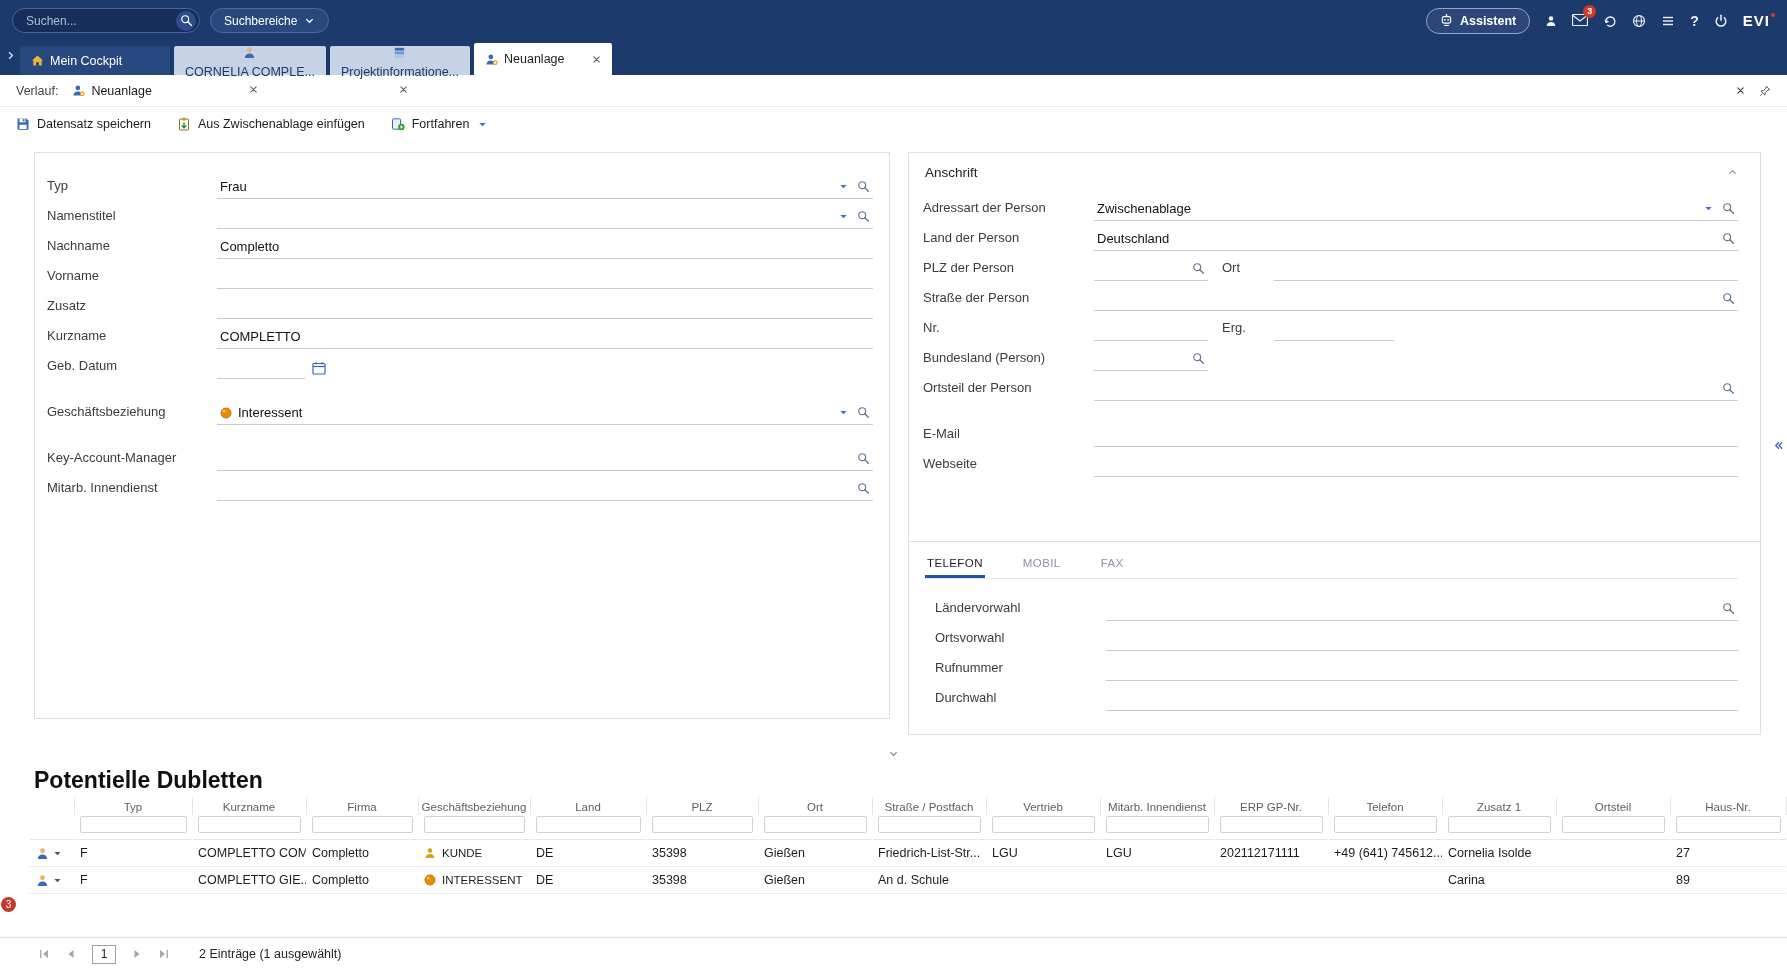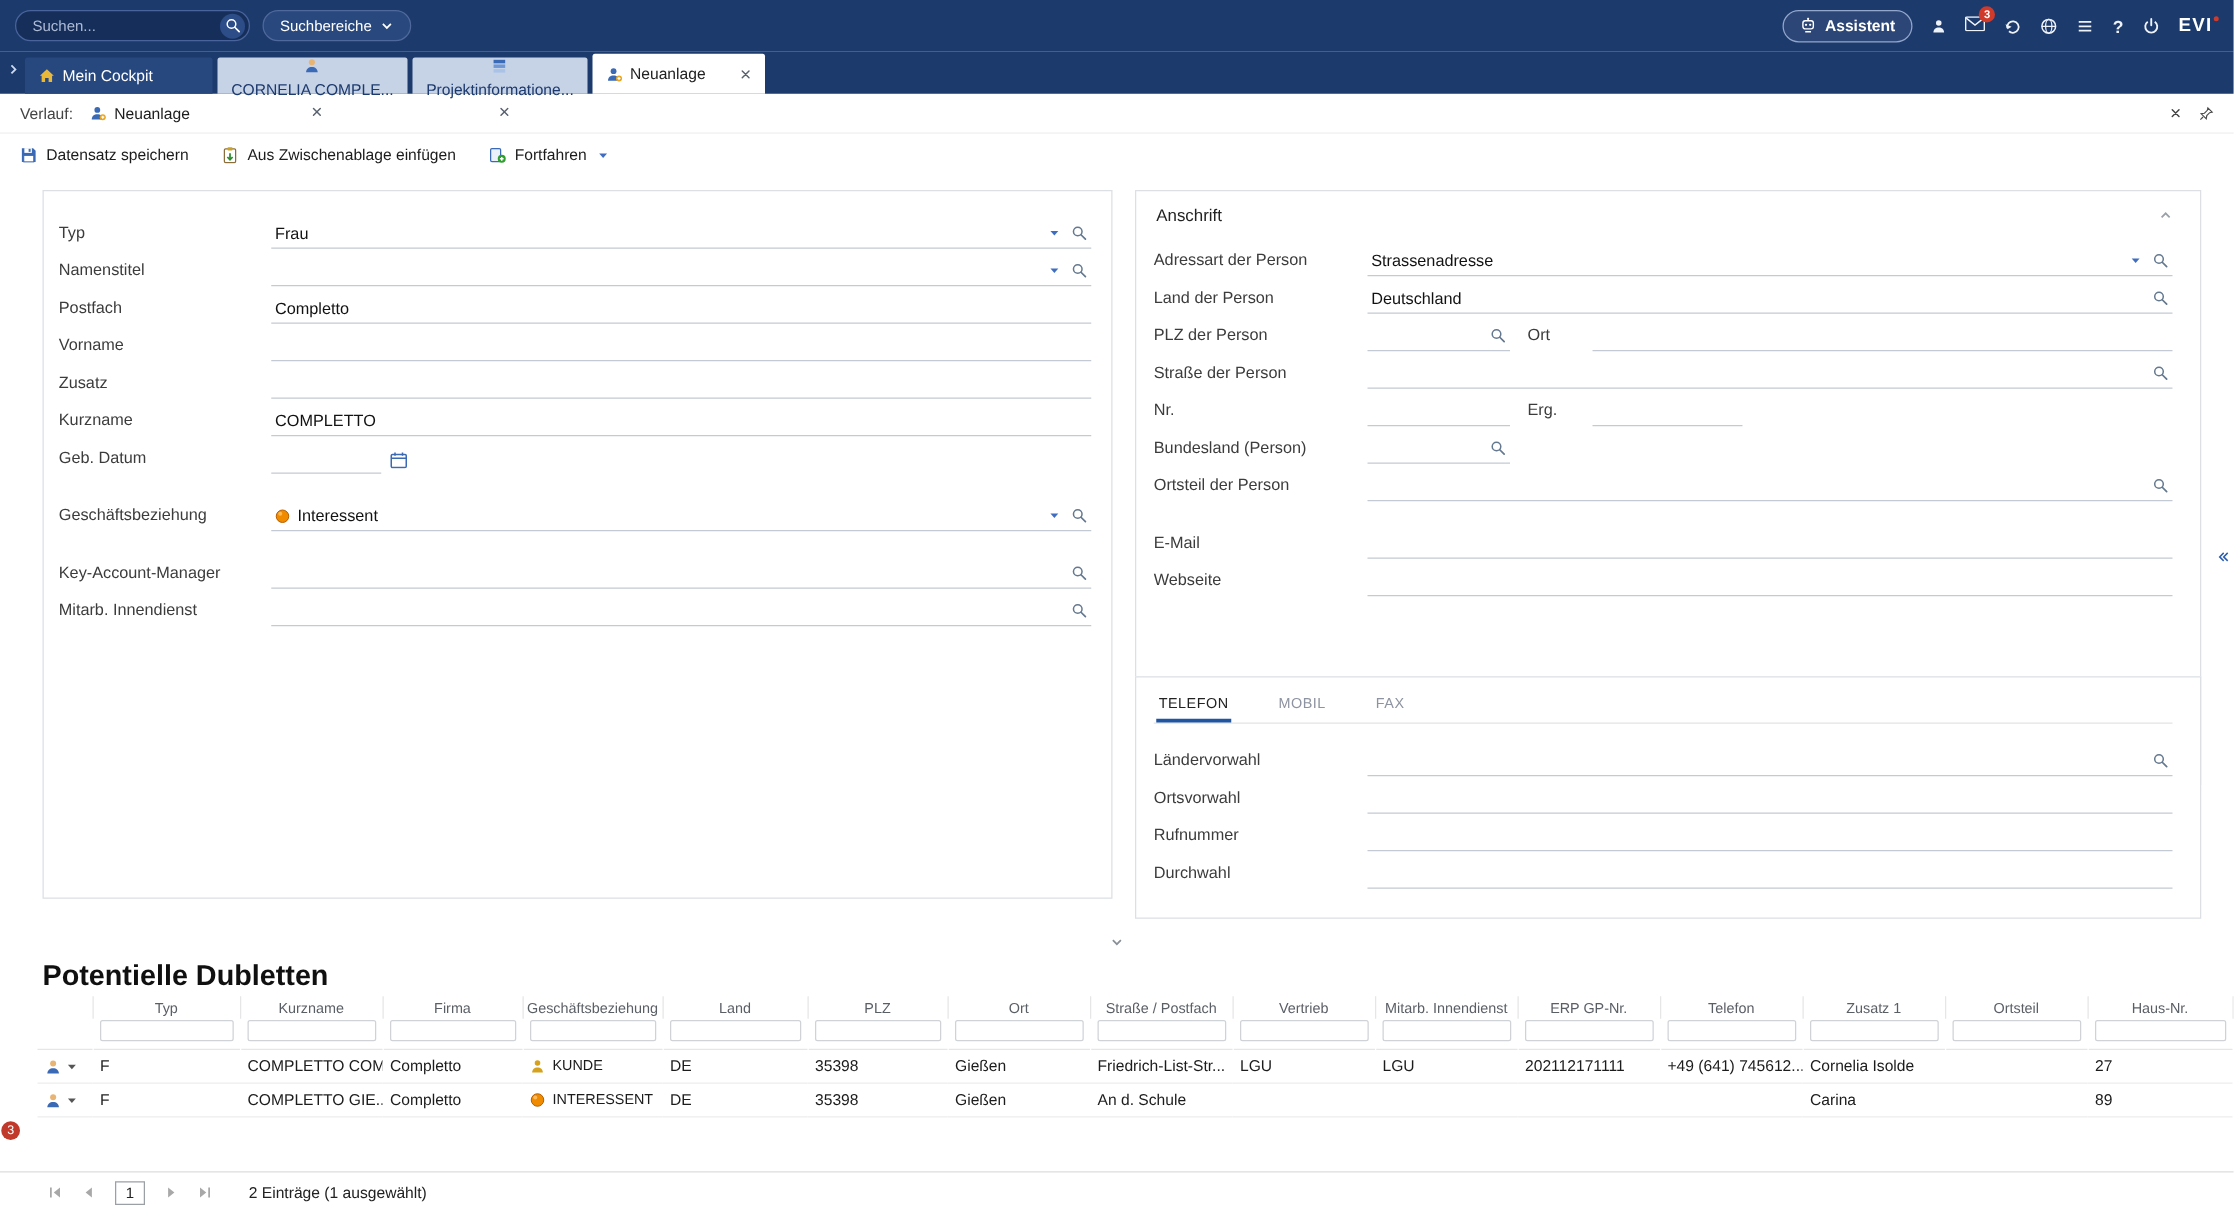--- a/index.html
+++ b/index.html
@@ -73,21 +73,21 @@
   .gap { height:16px; }
 
   .panel-h { display:flex; align-items:center; justify-content:space-between; padding:12px 0 2px 2px; }
   .panel-title { font-size:13.5px; color:#222; }
   .panel-collapse { color:#9aa0a8; }
   .anschrift-fields { margin-top:9px; }
 
   .ptabs { display:flex; border-bottom:1px solid #e4e4e4; margin-top:6px; padding-left:2px; }
   .ptab { font-size:11.5px; color:#8d93a0; padding:9px 2px; margin-right:36px; letter-spacing:0.4px; }
   .ptab.active { color:#222; border-bottom:3px solid #2055a4; padding-bottom:6px; }
-  .phone-fields { margin-top:12px; }
+  .phone-fields { margin-top:12px;margin-left:12px; }
 
   .splitter-chev { position:absolute; left:888px; top:607px; color:#8a9098; }
 
   
   .dub-title { position:absolute; left:34px; top:626px; font-size:23px; font-weight:bold; color:#101010; }
   .dub-table-wrap { position:absolute; left:30px; top:656px; }
   .dtab { border-collapse:collapse; table-layout:fixed; width:1756px; }
   .dtab th { font-weight:normal; font-size:11.5px; color:#5a5f66; text-align:center; padding:4px 2px 2px;
              border-right:1px solid #e6e6e6; white-space:nowrap; overflow:hidden; }
   .dtab tr.filters th { border-right:1px solid transparent; padding:1px 5px 6px; }
@@ -358,21 +358,21 @@
           </span>
         <span class="mag ic">
             <svg viewBox="0 0 14 14" width="13" height="13">
               <circle cx="5.6" cy="5.6" r="3.7" fill="none" stroke="currentColor" stroke-width="1.3"></circle>
               <line x1="8.4" y1="8.4" x2="12.2" y2="12.2" stroke="currentColor" stroke-width="1.5" stroke-linecap="round"></line>
             </svg>
           </span>
       </div>
     </div>
     <div class="frow">
-      <div class="lab">Postfach</div>
+      <div class="lab">Nachname</div>
       <div class="line">
         <span class="val">Completto</span>
       </div>
     </div>
     <div class="frow">
       <div class="lab">Vorname</div>
       <div class="line">
         <span class="val"></span>
       </div>
     </div>
@@ -462,21 +462,21 @@
       <span class="panel-collapse ic">
           <svg viewBox="0 0 12 12" width="11" height="11">
             <path d="M2.5 7.5 L6 4 L9.5 7.5" fill="none" stroke="currentColor" stroke-width="1.5"></path>
           </svg>
         </span>
     </div>
     <div class="anschrift-fields">
       <div class="frow">
         <div class="lab">Adressart der Person</div>
         <div class="line">
-          <span class="val">Strassenadresse</span>
+          <span class="val">Zwischenablage</span>
           <span class="chev ic">
               <svg viewBox="0 0 10 10" width="9" height="9">
                 <path d="M1.5 3.2 L5 7 L8.5 3.2 Z" fill="currentColor"></path>
               </svg>
             </span>
           <span class="mag ic">
               <svg viewBox="0 0 14 14" width="13" height="13">
                 <circle cx="5.6" cy="5.6" r="3.7" fill="none" stroke="currentColor" stroke-width="1.3"></circle>
                 <line x1="8.4" y1="8.4" x2="12.2" y2="12.2" stroke="currentColor" stroke-width="1.5" stroke-linecap="round"></line>
               </svg>

